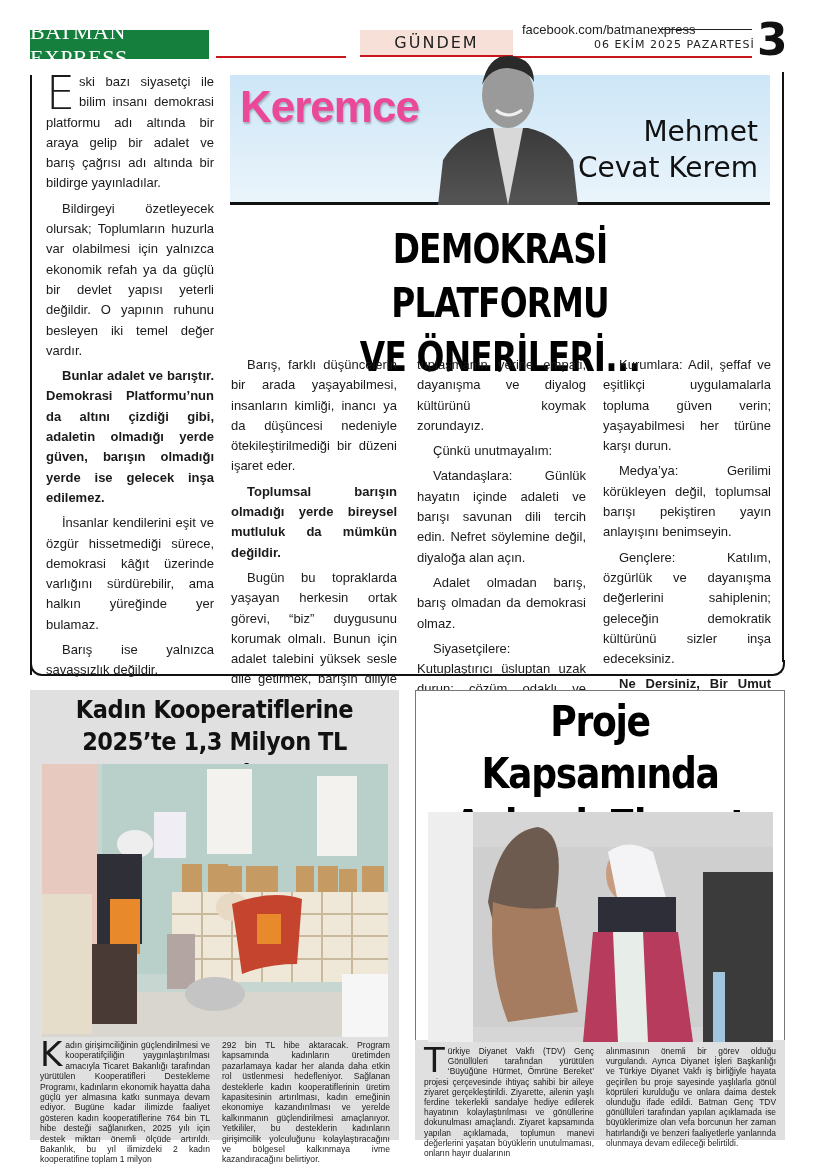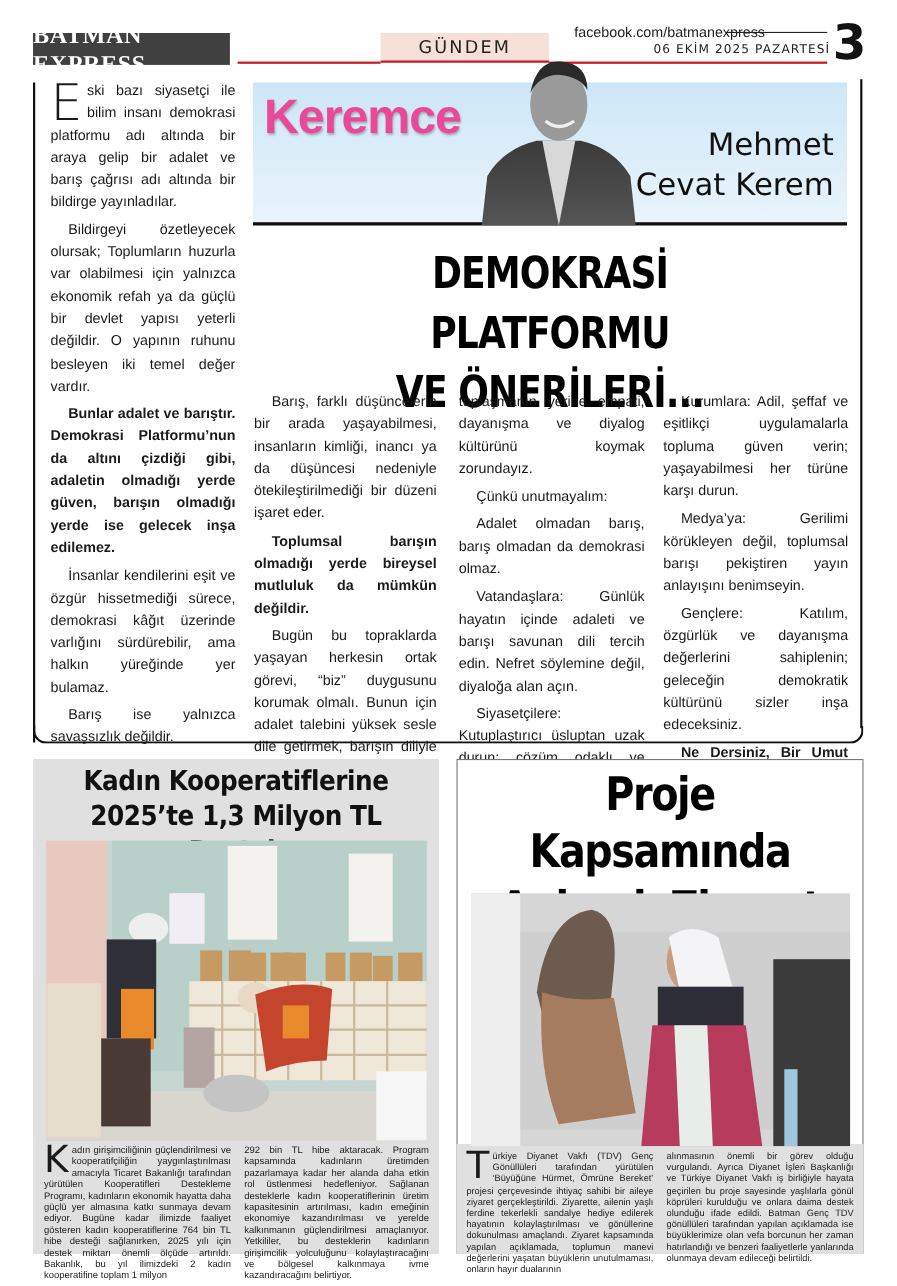--- a/index.html
+++ b/index.html
@@ -1,21 +1,21 @@
 <!DOCTYPE html>
 <html><head>
 <meta charset="utf-8">
 <style>
   * { box-sizing: border-box; margin: 0; padding: 0; }
   body { width: 815px; height: 1169px; background: #ffffff; position: relative; overflow: hidden; font-family: "Liberation Sans", sans-serif; color: #1a1a1a; }
 
   
-  .logo { position: absolute; left: 30px; top: 30px; width: 179px; height: 29px; background: #404040; color: #fff; font-family: "Liberation Serif", serif; font-weight: bold; font-size: 22px; letter-spacing: 0.5px; display: flex; align-items: center; justify-content: center; }
+  .logo { position: absolute; left: 30px; top: 30px; width: 179px; height: 29px; background: #15803d; color: #fff; font-family: "Liberation Serif", serif; font-weight: normal; font-size: 22px; letter-spacing: 0.5px; display: flex; align-items: center; justify-content: center; }
   .hdr-line-left { position: absolute; left: 216px; top: 56px; width: 130px; height: 2px; background: #c8161d; }
-  .section-tab { position: absolute; left: 346px; top: 30px; width: 153px; height: 27px; background: #f7e0d8; display: flex; align-items: center; justify-content: center; font-size: 16px; letter-spacing: 2px; color: #222; font-family: "DejaVu Sans", sans-serif; border-bottom: 2px solid #c8161d; }
+  .section-tab { position: absolute; left: 360px; top: 30px; width: 153px; height: 27px; background: #f7e0d8; display: flex; align-items: center; justify-content: center; font-size: 16px; letter-spacing: 2px; color: #222; font-family: "DejaVu Sans", sans-serif; border-bottom: 2px solid #c8161d; }
   .hdr-line-right { position: absolute; left: 499px; top: 56px; width: 253px; height: 2px; background: #c8161d; }
   .fb { position: absolute; left: 522px; top: 22px; font-size: 13px; color: #222; font-family: Liberation Sans, sans-serif; }
   .fb-line { position: absolute; left: 660px; top: 29px; width: 92px; height: 1px; background: #222; }
   .date { position: absolute; left: 594px; top: 38px; font-size: 11px; letter-spacing: 1px; color: #222; font-family: "DejaVu Sans", sans-serif; }
   .page-num { position: absolute; left: 757px; top: 16px; font-size: 44px; font-weight: bold; color: #111; font-family: "DejaVu Sans", sans-serif; line-height: 48px; }
 
   
   .frame-left { position: absolute; left: 30px; top: 75px; width: 2px; height: 600px; background: #111; }
   .frame-bottom { position: absolute; left: 30px; top: 660px; width: 755px; height: 16px; border: 2px solid #111; border-top: none; border-radius: 0 0 12px 12px; }
   .frame-right { position: absolute; left: 782px; top: 72px; width: 2px; height: 590px; background: #111; }
@@ -99,22 +99,22 @@
 <div class="col" style="left:231px; top:355px; width:166px;">
   <p>Barış, farklı düşüncelerin bir arada yaşayabilmesi, insanların kimliği, inancı ya da düşüncesi nedeniyle ötekileştirilmediği bir düzeni işaret eder.</p>
   <p class="b">Toplumsal barışın olmadığı yerde bireysel mutluluk da mümkün değildir.</p>
   <p>Bugün bu topraklarda yaşayan herkesin ortak görevi, “biz” duygusunu korumak olmalı. Bunun için adalet talebini yüksek sesle dile getirmek, barışın diliyle siyaset yapmak gerekiyor.</p>
   <p>Öfkenin, nefretin ve ku-</p>
 </div>
 
 <div class="col" style="left:417px; top:355px; width:169px;">
   <p class="noind">tuplaşmanın yerine empati, dayanışma ve diyalog kültürünü koymak zorundayız.</p>
   <p>Çünkü unutmayalım:</p>
+  <p>Vatandaşlara: Günlük hayatın içinde adaleti ve barışı savunan dili tercih edin. Nefret söylemine değil, diyaloğa alan açın.</p>
   <p>Adalet olmadan barış, barış olmadan da demokrasi olmaz.</p>
-  <p>Vatandaşlara: Günlük hayatın içinde adaleti ve barışı savunan dili tercih edin. Nefret söylemine değil, diyaloğa alan açın.</p>
   <p>Siyasetçilere: Kutuplaştırıcı üsluptan uzak durun; çözüm odaklı ve kapsayıcı bir politika dili geliştirin.</p>
 </div>
 
 <div class="col" style="left:603px; top:355px; width:168px;">
   <p>Kurumlara: Adil, şeffaf ve eşitlikçi uygulamalarla topluma güven verin; yaşayabilmesi her türüne karşı durun.</p>
   <p>Medya’ya: Gerilimi körükleyen değil, toplumsal barışı pekiştiren yayın anlayışını benimseyin.</p>
   <p>Gençlere: Katılım, özgürlük ve dayanışma değerlerini sahiplenin; geleceğin demokratik kültürünü sizler inşa edeceksiniz.</p>
   <p class="b">Ne Dersiniz, Bir Umut Var Mı Sizce?</p>
 </div>
 

